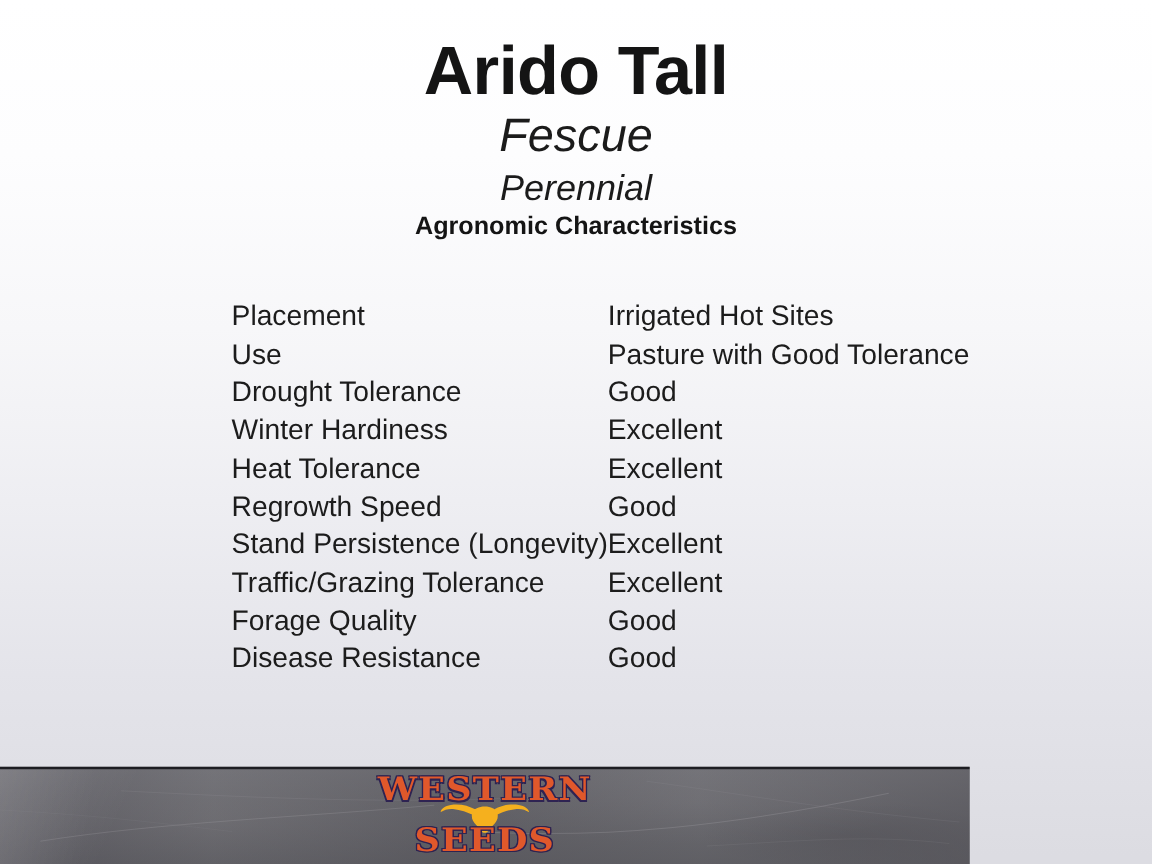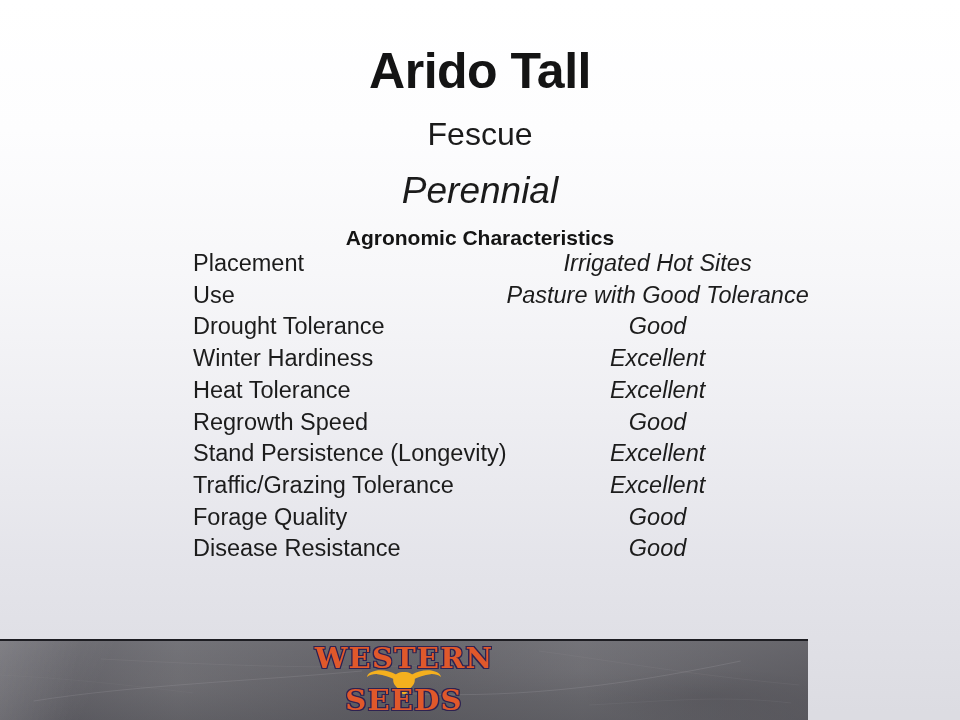--- a/index.html
+++ b/index.html
@@ -30,40 +30,41 @@
 
   
   .header {
     position: absolute;
     left: 0;
     top: 0;
     width: 960px;
     text-align: center;
   }
   .title-main {
-    margin: 16px;
+    margin: 0;
     padding-top: 30px;
-    font-size: 50px;
+    font-size: 57px;
     font-weight: bold;
     line-height: 1.02;
     letter-spacing: -0.5px;
     color: #141414;
   }
   .title-sub {
     margin: 0;
     padding-top: 4px;
-    font-size: 32px;
+    font-size: 39px;
     font-weight: normal;
     line-height: 1.12;
     color: #1b1b1b;
+    font-style: italic;
   }
   .title-habit {
-    margin: 12px;
+    margin: 0;
     padding-top: 5px;
-    font-size: 37px;
+    font-size: 30px;
     font-style: italic;
     font-weight: normal;
     line-height: 1.12;
     color: #1b1b1b;
   }
   .title-section {
     margin: 0;
     padding-top: 3px;
     font-size: 21px;
     font-weight: bold;
@@ -88,22 +89,21 @@
     font-size: 23.5px;
     line-height: 31.7px;
     color: #1c1c1c;
     white-space: nowrap;
     vertical-align: middle;
   }
   .char-label {
     text-align: left;
   }
   .char-value {
-    text-align: center;
-    font-style: italic;
+    text-align: left;
   }
 
   
   .footer {
     position: absolute;
     left: 0;
     bottom: 0;
     width: 808px;
     height: 79px;
     background-color: #6b6b70;

